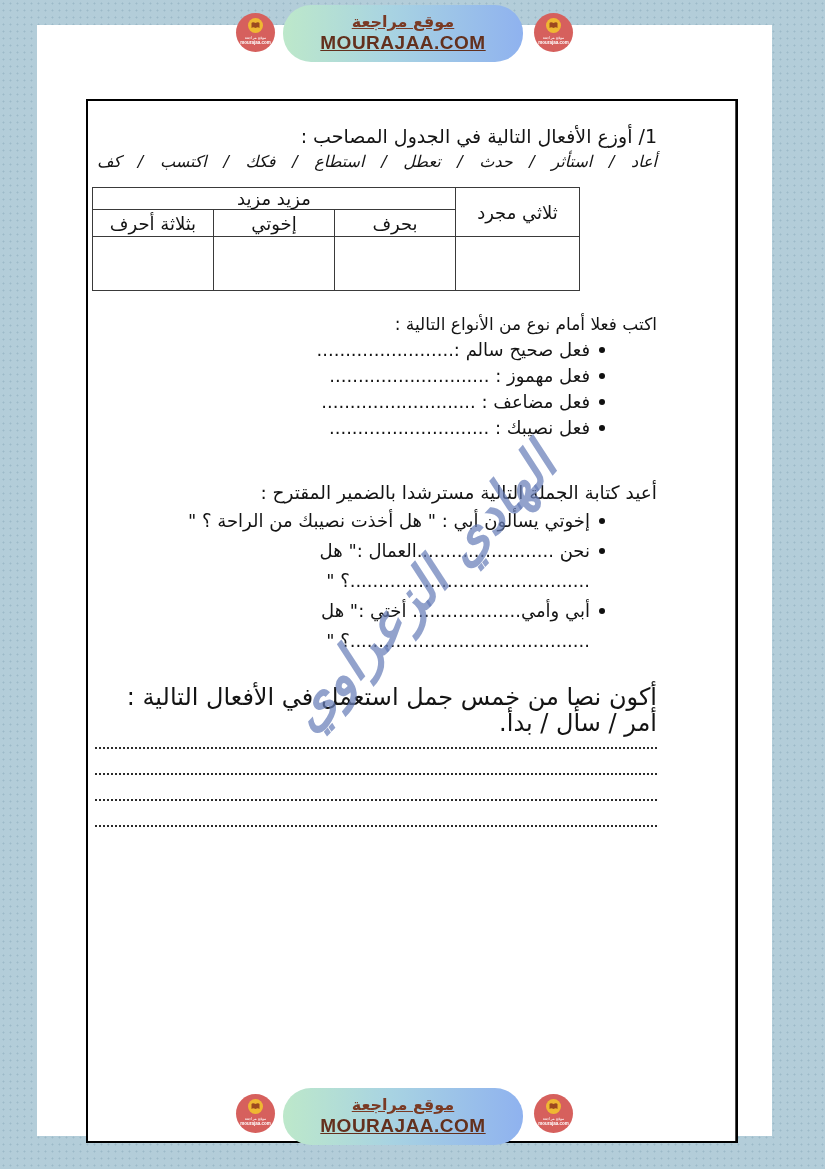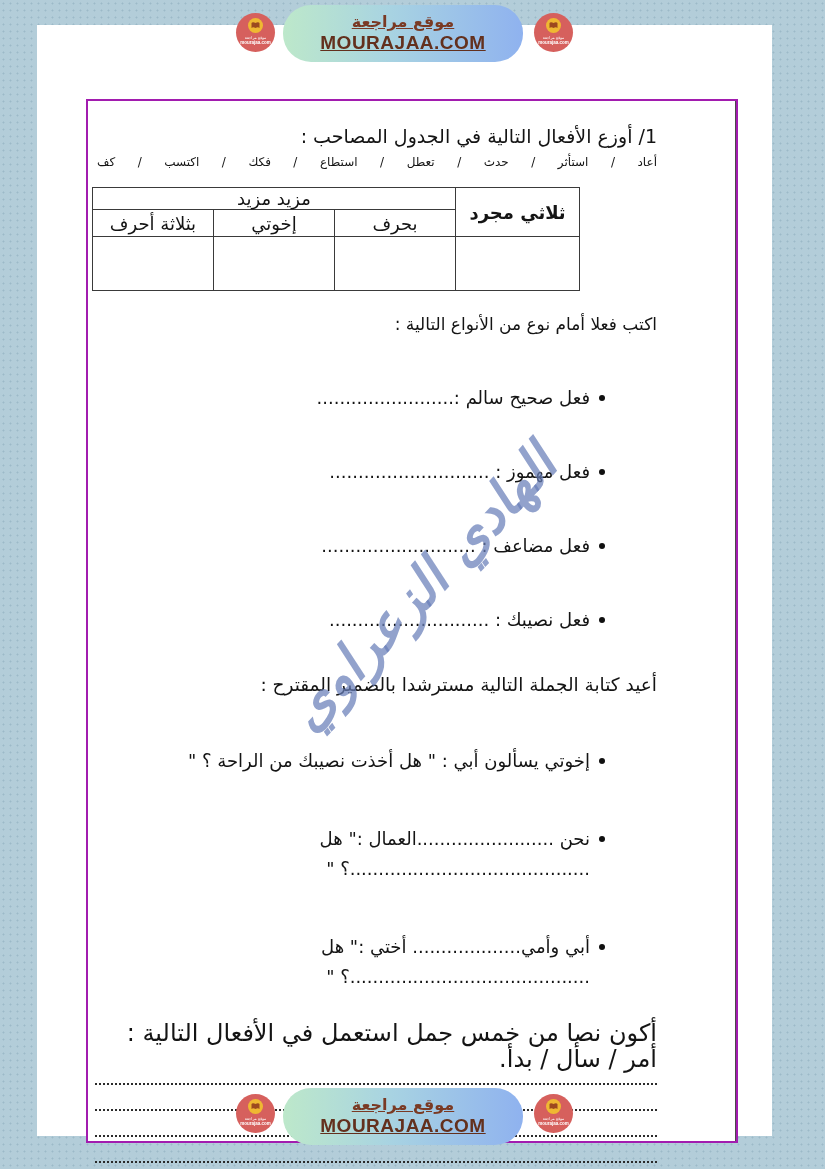--- a/index.html
+++ b/index.html
@@ -42,53 +42,54 @@
   }
   .logo-yellow {
     width:15px; height:15px; border-radius:50%; background:#efb832;
     display:flex; align-items:center; justify-content:center;
   }
   .logo-line1 { font-size:4px; color:#ffffff; line-height:5px; margin-top:2px; }
   .logo-line2 { font-family:"Liberation Sans",sans-serif; font-size:4.5px; font-weight:bold; color:#ffffff; line-height:5px; }
   
   .sheet-box {
     position:absolute; left:86px; top:99px; width:652px; height:1044px;
-    border:2px solid #a21caf; background:#ffffff;
+    border:2px solid #000000; background:#ffffff;
     display:flex;
   }
   .sheet-content {
     width:576px; padding:0 7px; direction:rtl; text-align:right;
   }
   .sheet-margin-col { width:72px; border-right:1.5px solid #4a4a4a; }
   
   .q1-title { margin-top:22px; font-size:19px; line-height:26px; }
   .verbs-line {
-    font-size:12px; line-height:26px;
+    font-size:16px; line-height:26px;
     text-align:justify; text-align-last:justify;
     padding-left:2px;
+    font-style:italic;
   }
   table.verb-table {
     border-collapse:collapse; margin-top:12px; margin-right:77px;
     table-layout:fixed; width:488px;
   }
   table.verb-table td {
     border:1.5px solid #3a3a3a; text-align:center; vertical-align:middle;
     font-size:18px; padding:0;
   }
-  td.c-mojarad { width:124px;font-weight:bold; }
+  td.c-mojarad { width:124px; }
   td.c-sub { width:121px; }
   tr.r-top td { height:21px; }
   tr.r-sub td { height:27px; }
   tr.r-body td { height:54px; }
   
   .q2-title { margin-top:20px; font-size:17px; line-height:26px; }
   .blist { list-style:none; }
   .blist li {
     display:flex; align-items:baseline; padding-right:52px;
-    font-size:18px; line-height:26px;margin-top:48px;
+    font-size:18px; line-height:26px;
   }
   .q3 .blist li { line-height:30px; }
   .bullet-dot {
     width:6px; height:6px; border-radius:50%; background:#101010;
     margin-left:9px; flex:0 0 auto; transform:translateY(-3px);
   }
   
   .q3-title { margin-top:38px; font-size:18.5px; line-height:27px; }
   
   .q4-title { margin-top:28px; font-size:24px; line-height:26px; }

